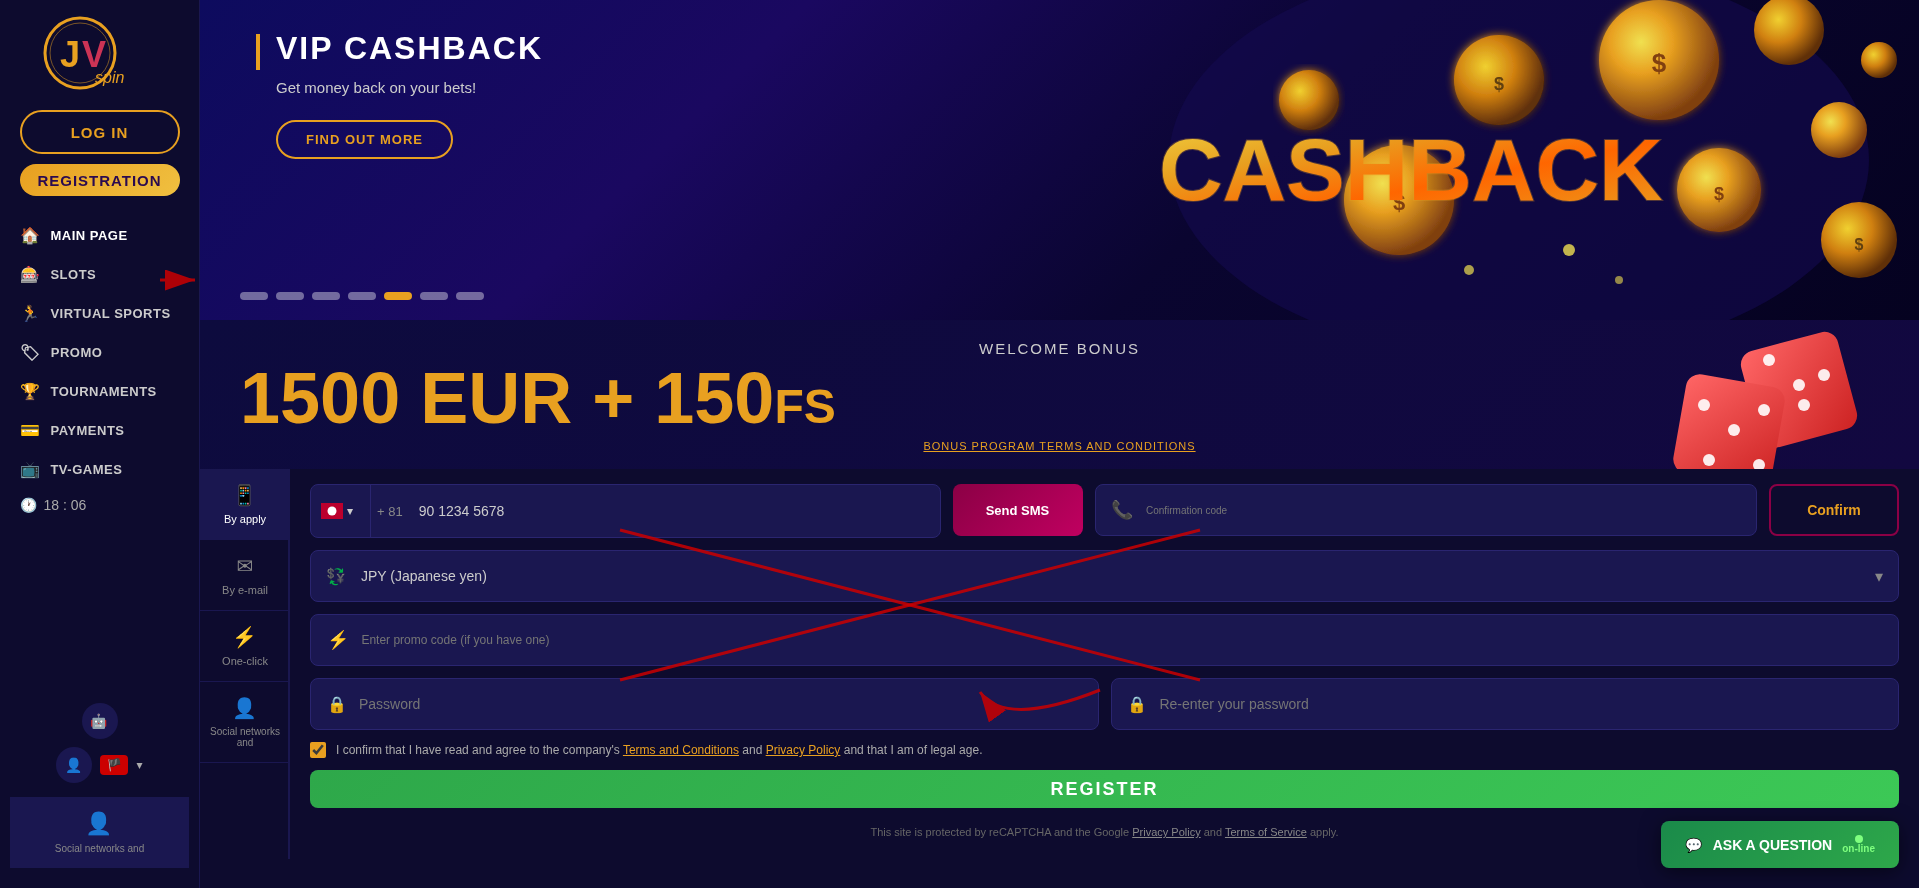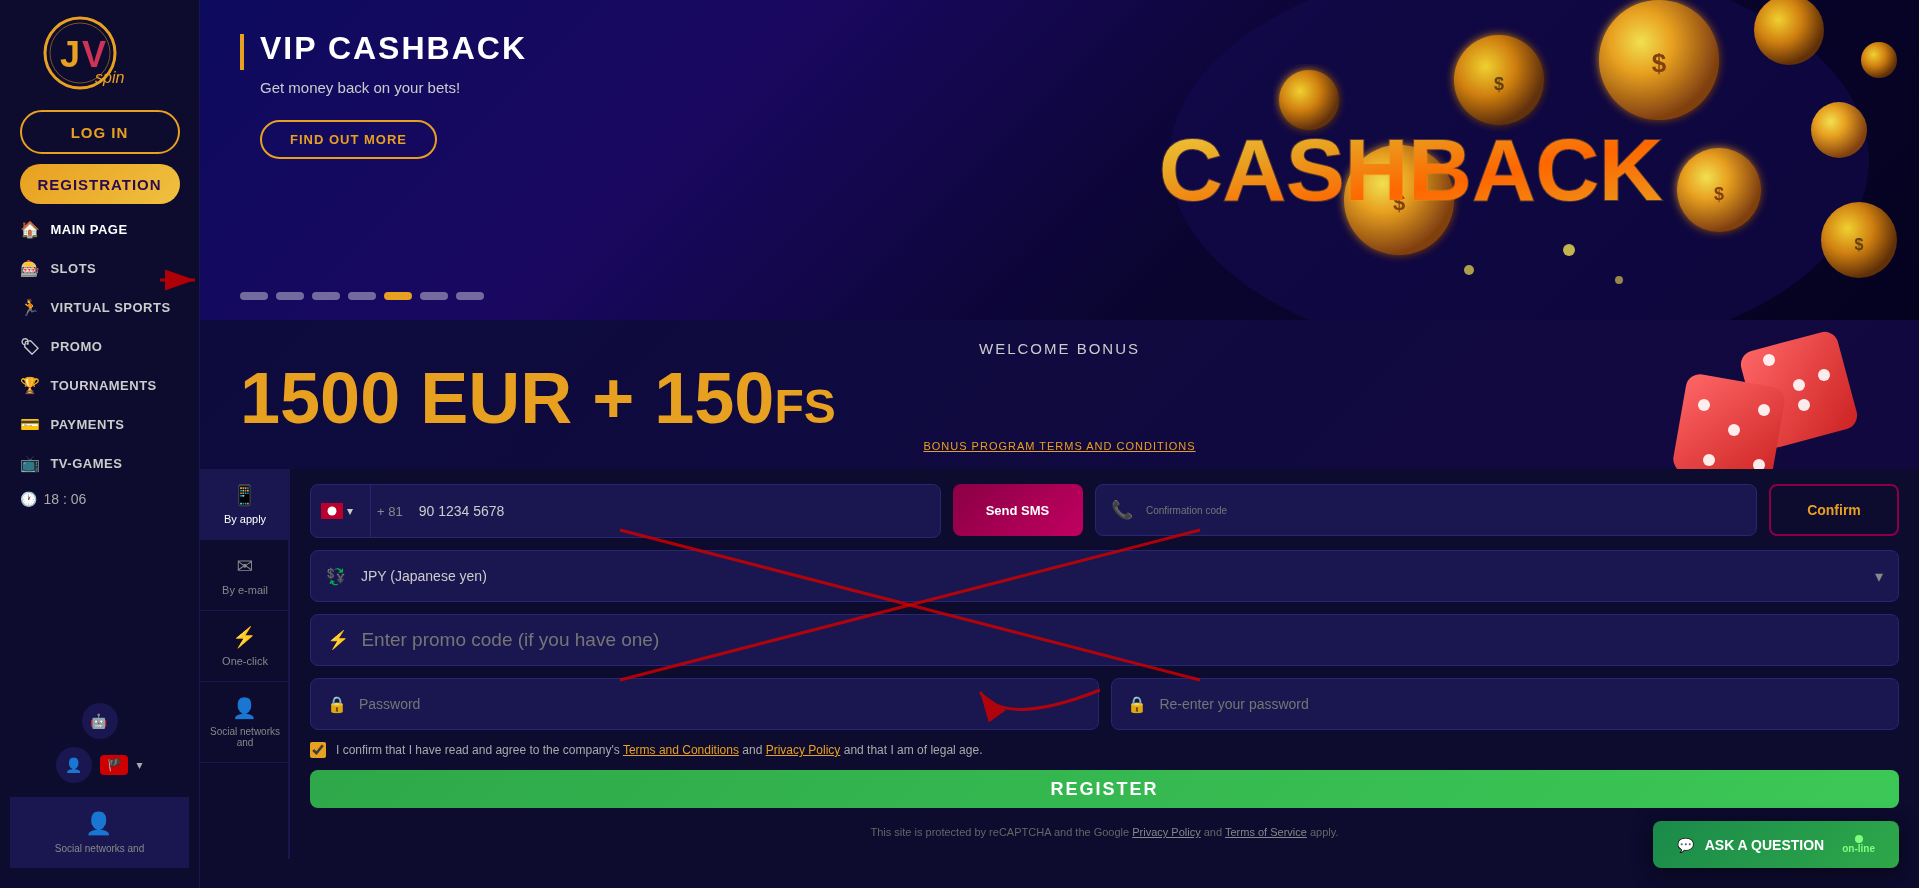--- a/index.html
+++ b/index.html
@@ -44,29 +44,29 @@
       color: #e8a020;
       font-size: 15px;
       font-weight: bold;
       cursor: pointer;
       margin-bottom: 10px;
       letter-spacing: 1px;
     }
 
     .btn-register {
       width: 160px;
-      height: 40px;
+      height: 32px;
       border: none;
       border-radius: 22px;
       background: linear-gradient(135deg, #e8a020, #f0c040);
       color: #2a0a50;
       font-size: 15px;
       font-weight: bold;
       cursor: pointer;
-      margin-bottom: 6px;
+      margin-bottom: 20px;
       letter-spacing: 1px;
       position: relative;
     }
 
     .nav-item {
       width: 100%;
       display: flex;
       align-items: center;
       gap: 10px;
       padding: 10px 20px;
@@ -136,21 +136,21 @@
 
     
     .banner {
       width: 100%;
       height: 320px;
       background: linear-gradient(135deg, #0d0b5e 0%, #1a0860 30%, #0a0530 60%, #050220 100%);
       position: relative;
       overflow: hidden;
       display: flex;
       align-items: flex-start;
-      padding: 30px 40px;
+      padding: 30px 56px;
     }
     .banner-text-area {
       z-index: 2;
     }
     .banner-divider {
       width: 4px;
       height: 36px;
       background: #e8a020;
       margin-right: 16px;
       margin-top: 4px;
@@ -402,21 +402,21 @@
       padding: 0 16px;
       height: 52px;
       gap: 12px;
     }
     .promo-icon { color: #e8a020; font-size: 18px; }
     .promo-input {
       flex: 1;
       background: transparent;
       border: none;
       color: #bef264;
-      font-size: 19px;
+      font-size: 12px;
       outline: none;
     }
 
     
     .password-row {
       display: flex;
       gap: 12px;
     }
     .pass-group {
       flex: 1;
@@ -791,17 +791,17 @@
     <line x1="1200" y1="530" x2="620" y2="680" stroke="#cc0000" stroke-width="3" opacity="0.85"></line>
 
     <path d="M 1100,690 C 1050,710 1000,720 980,692" stroke="#cc0000" stroke-width="3" fill="none" marker-end="url(#arrowhead)" opacity="0.85"></path>
   </svg>
 
 </div>
 
 <div class="ask-question">
   <span>💬</span>
   <span>ASK A QUESTION</span>
-  <div style="display:flex; flex-direction:column; align-items:center; margin-left:8px;">
+  <div style="display:flex; flex-direction:column; align-items:center; ">
     <div class="online-dot"></div>
     <span style="font-size:10px; color:#7fff7f;">on-line</span>
   </div>
 </div>
 
 </body></html>

